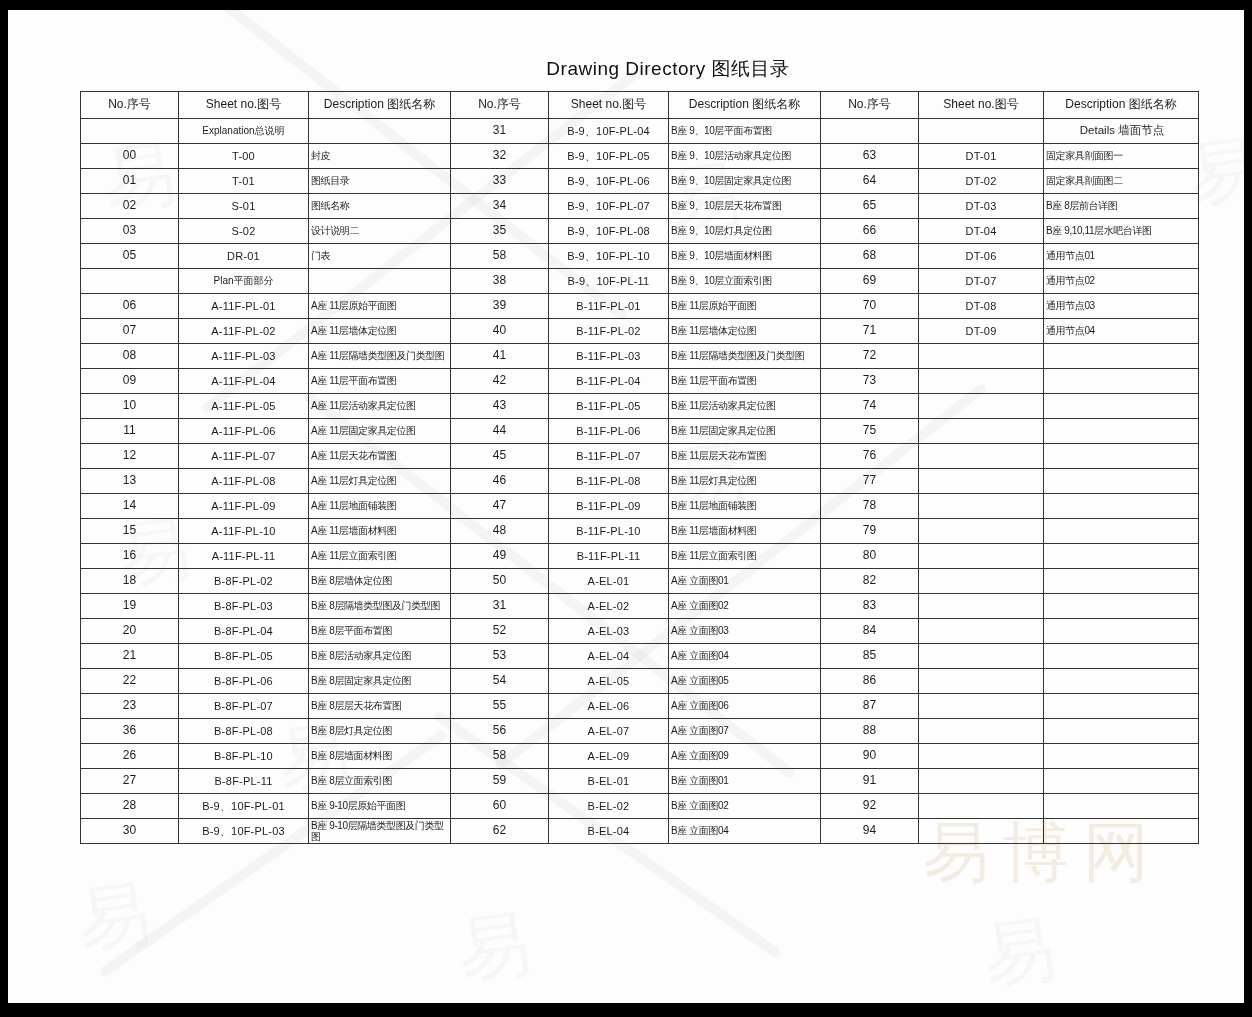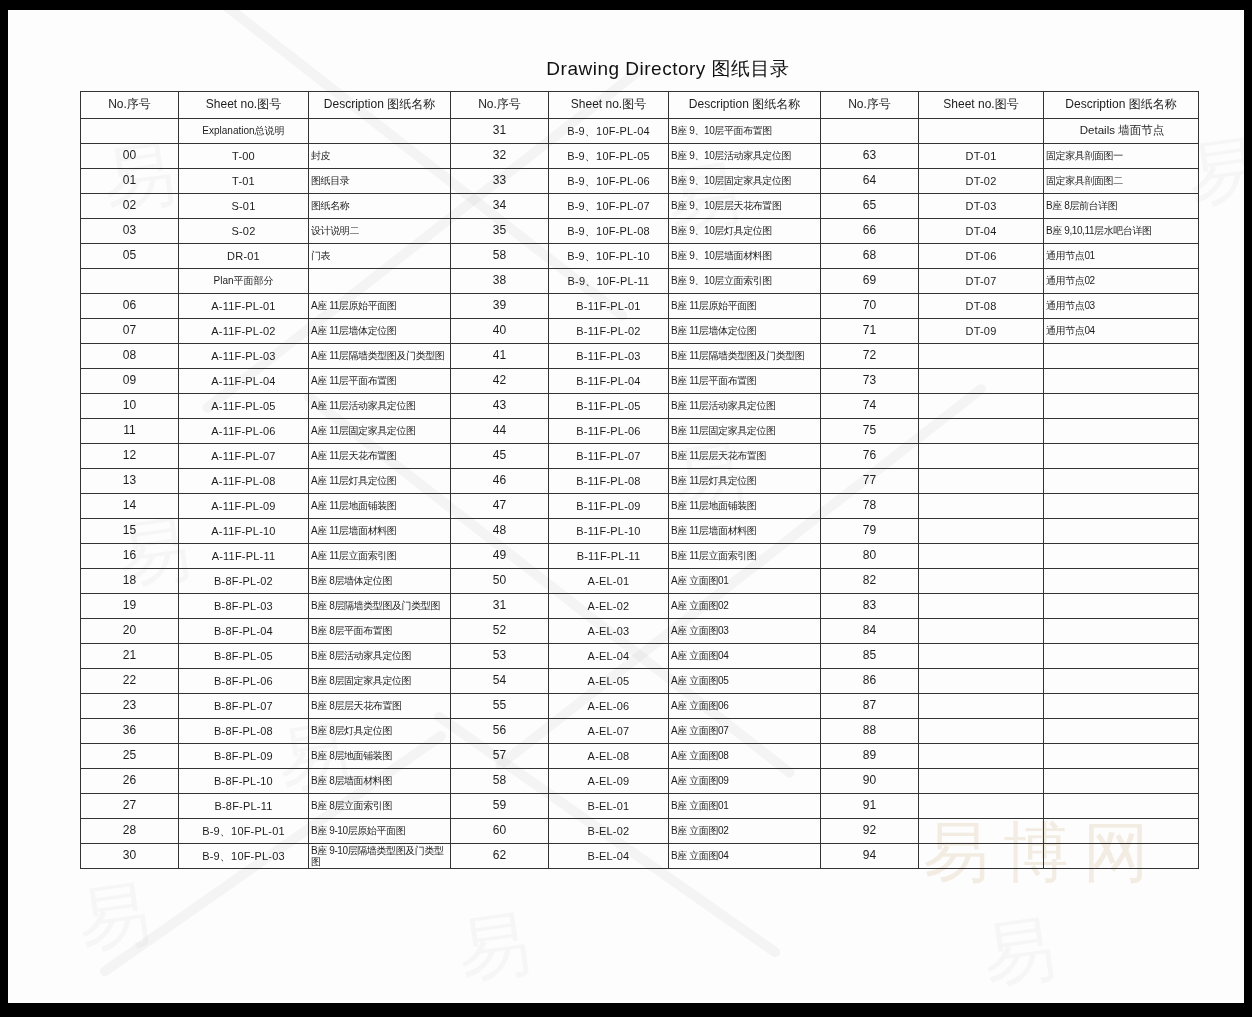--- a/index.html
+++ b/index.html
@@ -371,31 +371,20 @@
           <td class="col-sheet">B-8F-PL-08</td>
           <td class="col-desc">B座 8层灯具定位图</td>
           <td class="col-no">56</td>
           <td class="col-sheet">A-EL-07</td>
           <td class="col-desc">A座 立面图07</td>
           <td class="col-no">88</td>
           <td class="col-sheet"></td>
           <td class="col-desc"></td>
         </tr>
         <tr>
-          <td class="col-no">25</td>
-          <td class="col-sheet">B-8F-PL-09</td>
-          <td class="col-desc">B座 8层地面铺装图</td>
-          <td class="col-no">57</td>
-          <td class="col-sheet">A-EL-08</td>
-          <td class="col-desc">A座 立面图08</td>
-          <td class="col-no">89</td>
-          <td class="col-sheet"></td>
-          <td class="col-desc"></td>
-        </tr>
-        <tr>
           <td class="col-no">26</td>
           <td class="col-sheet">B-8F-PL-10</td>
           <td class="col-desc">B座 8层墙面材料图</td>
           <td class="col-no">58</td>
           <td class="col-sheet">A-EL-09</td>
           <td class="col-desc">A座 立面图09</td>
           <td class="col-no">90</td>
           <td class="col-sheet"></td>
           <td class="col-desc"></td>
         </tr>

